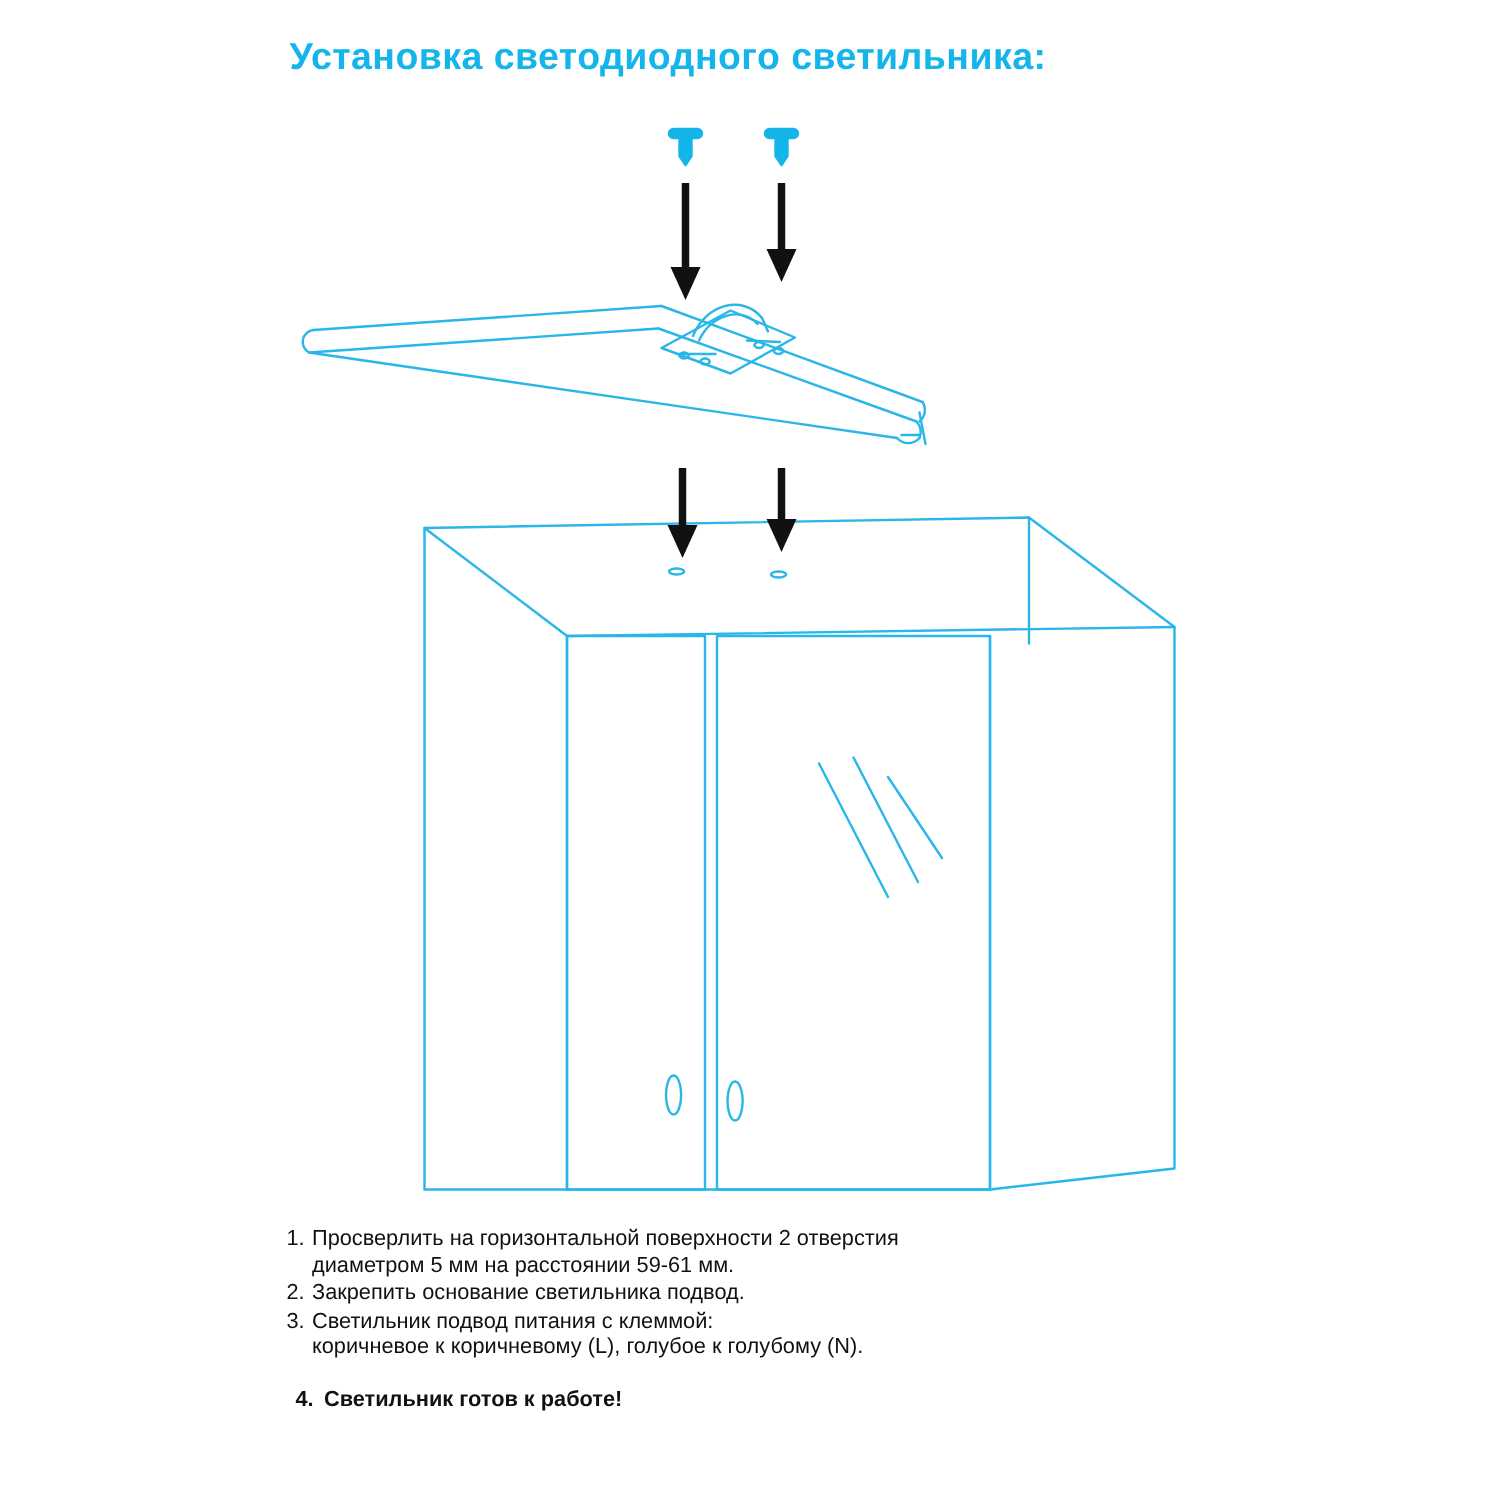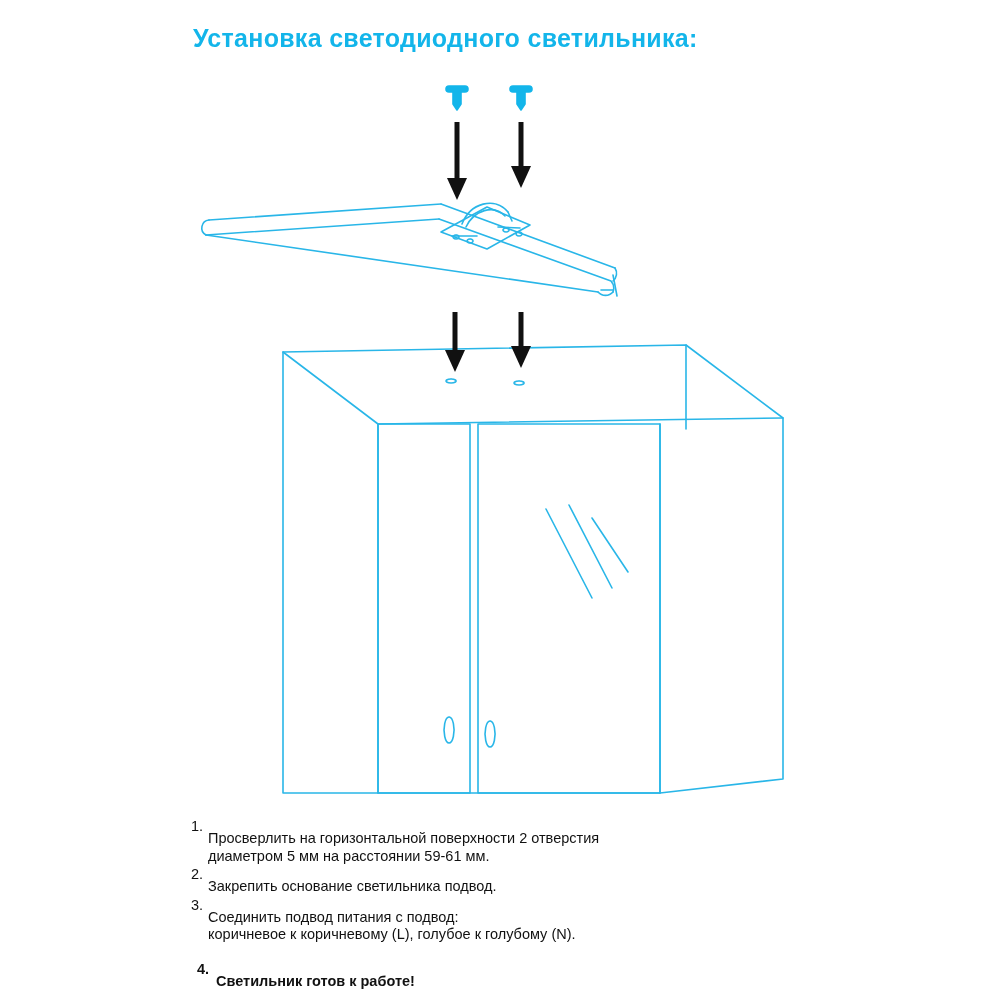--- a/index.html
+++ b/index.html
@@ -54,21 +54,20 @@
     margin-bottom: 1px;
   }
   .step .num {
     width: 17px;
     flex: 0 0 17px;
     text-align: left;
   }
   .step .txt {
     flex: 1 1 auto;
     white-space: pre-line;
-    margin-top: 12px;
   }
   .step.final {
     font-weight: bold;
     margin-top: 17px;
     padding-left: 6px;
   }
   .step.final .num { width: 19px; flex: 0 0 19px; }
 </style>
 </head>
 <body>
@@ -174,21 +173,21 @@
 диаметром 5 мм на расстоянии 59-61 мм.</span>
     </div>
 
     <div class="step">
       <span class="num">2.</span>
       <span class="txt">Закрепить основание светильника подвод.</span>
     </div>
 
     <div class="step">
       <span class="num">3.</span>
-      <span class="txt">Соединить подвод питания с подвод:
+      <span class="txt">Светильник подвод питания с клеммой:
   коричневое к коричневому (L), голубое к голубому (N).</span>
     </div>
 
     <div class="step final">
       <span class="num">4.</span>
       <span class="txt">Светильник готов к работе!</span>
     </div>
 
   </div>
 </div>

